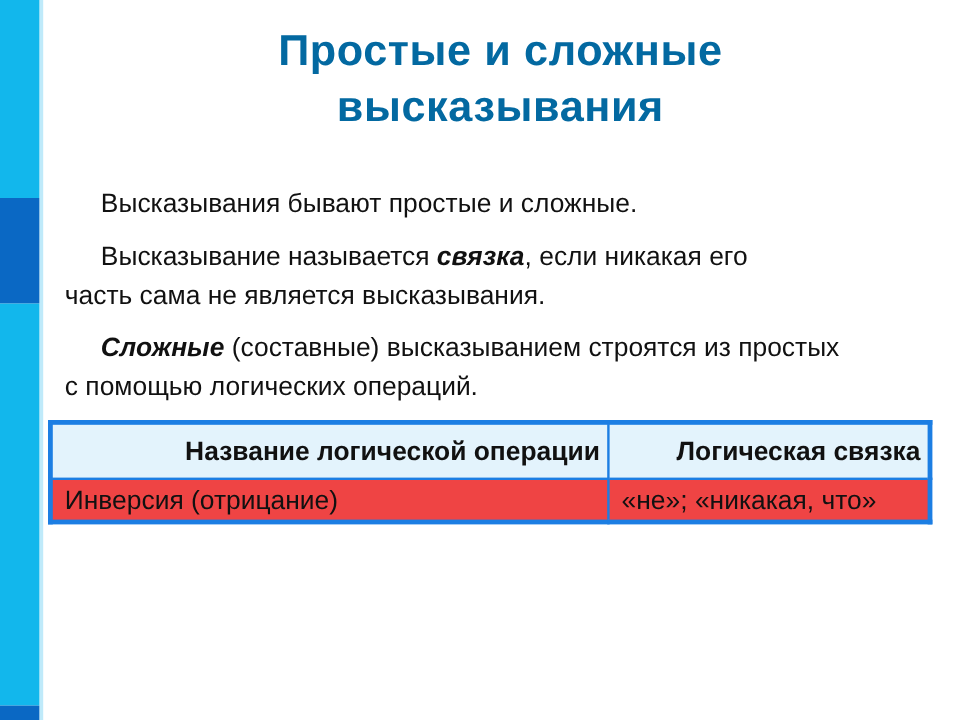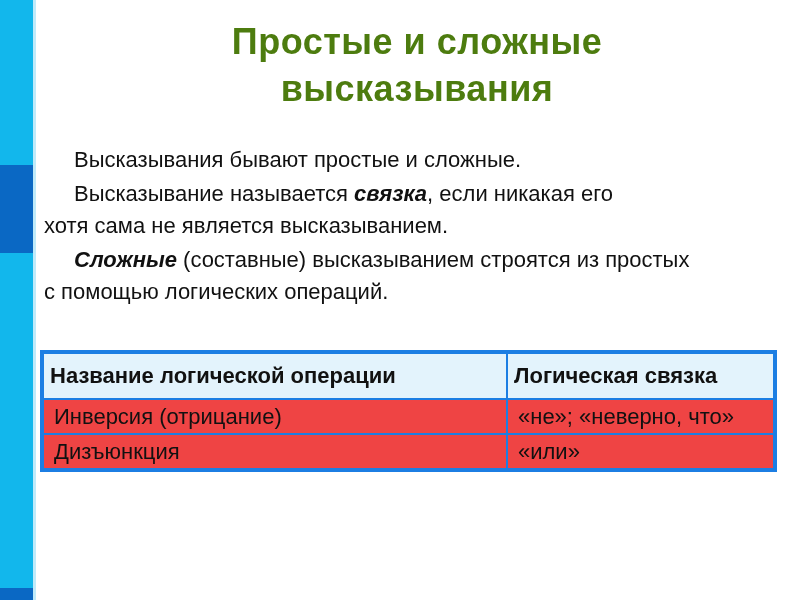--- a/index.html
+++ b/index.html
@@ -11,39 +11,39 @@
   .stripe-seg{position:absolute;left:0;width:33px;}
   .seg-cyan-top   {top:0;height:165px;background:#12b7ec;}
   .seg-blue-mid   {top:165px;height:88px;background:#0a68c4;}
   .seg-cyan-main  {top:253px;height:335px;background:#12b7ec;}
   .seg-blue-bottom{top:588px;height:12px;background:#0a68c4;}
   .stripe-edge{position:absolute;left:33px;top:0;width:3px;height:600px;background:#bfeafa;}
   
   .title{
     position:absolute;left:34px;right:0;top:18px;
     text-align:center;font-weight:bold;font-size:36px;line-height:47px;
-    color:#4d7c0f;letter-spacing:0.5px;
+    color:#0369a1;letter-spacing:0.5px;
   }
   
   .body-text{
     position:absolute;left:42px;top:142px;width:720px;
     font-size:22px;line-height:32px;color:#111;
   }
-  .body-text p{margin:2px;text-indent:30px;}
+  .body-text p{margin:12px;text-indent:30px;}
   .bi{font-weight:bold;font-style:italic;}
   
   .table-wrap{position:absolute;left:40px;top:350px;}
   table{
     border-collapse:collapse;table-layout:fixed;width:737px;
     border:4px solid #1c7ee3;background:#ffffff;
     font-size:22px;color:#111;
   }
   th,td{border:2px solid #1c7ee3;vertical-align:middle;}
   th{
-    background:#e3f3fc;font-weight:bold;text-align:left;
+    background:#e3f3fc;font-weight:bold;text-align:right;
     height:44px;padding:0 6px;
   }
   td{height:33px;padding:0 10px;text-align:left;background:#ef4444;}
   .col1{width:450px;}
 </style>
 </head>
 <body>
 
 <div id="slide">
 
@@ -57,42 +57,38 @@
     <span>Простые и сложные</span><br>
     <span>высказывания</span>
   </div>
 
   <div class="body-text">
     <p>
       <span>Высказывания бывают простые и сложные.</span>
     </p>
     <p>
       <span>Высказывание называется </span><span class="bi">связка</span><span>, если никакая его</span><br>
-      <span>хотя сама не является высказыванием.</span>
+      <span>часть сама не является высказывания.</span>
     </p>
     <p>
       <span class="bi">Сложные</span><span> (составные) высказыванием строятся из простых</span><br>
       <span>с помощью логических операций.</span>
     </p>
   </div>
 
   <div class="table-wrap">
     <table>
       <thead>
         <tr>
           <th class="col1">Название логической операции</th>
           <th>Логическая связка</th>
         </tr>
       </thead>
       <tbody>
         <tr>
           <td>Инверсия (отрицание)</td>
-          <td>«не»; «неверно, что»</td>
-        </tr>
-        <tr>
-          <td>Дизъюнкция</td>
-          <td>«или»</td>
+          <td>«не»; «никакая, что»</td>
         </tr>
       </tbody>
     </table>
   </div>
 
 </div>
 
 </body></html>

